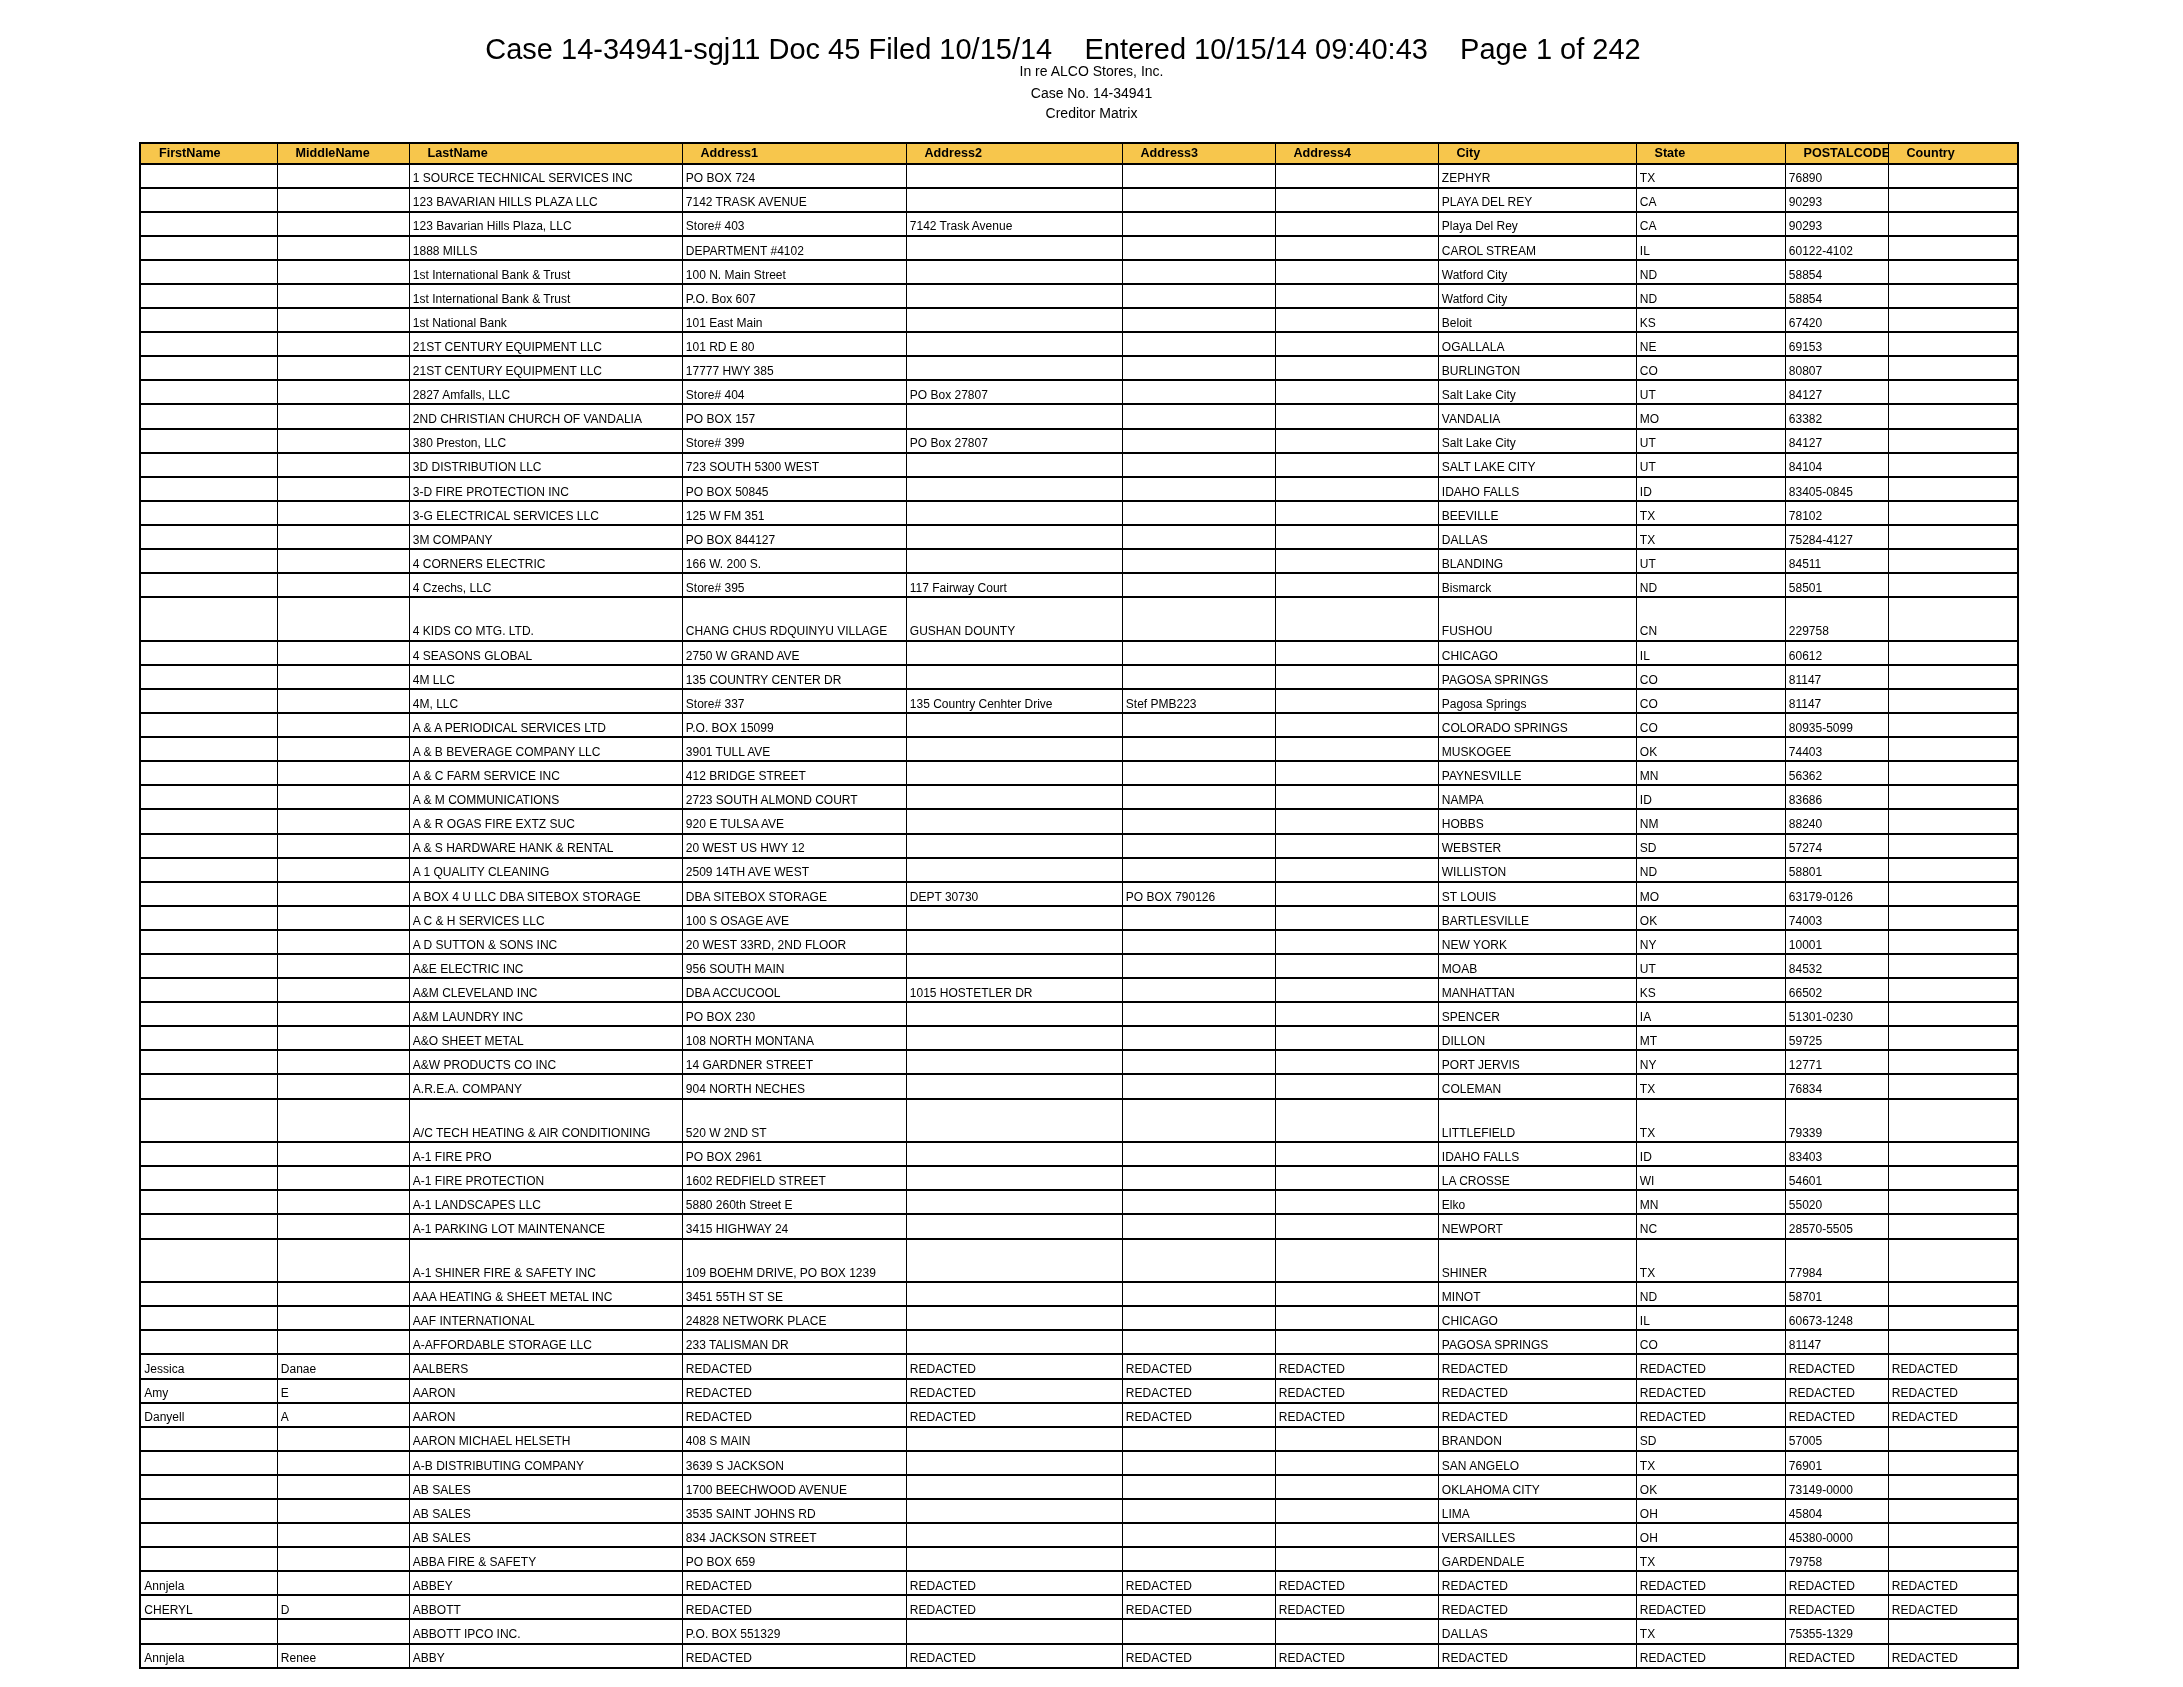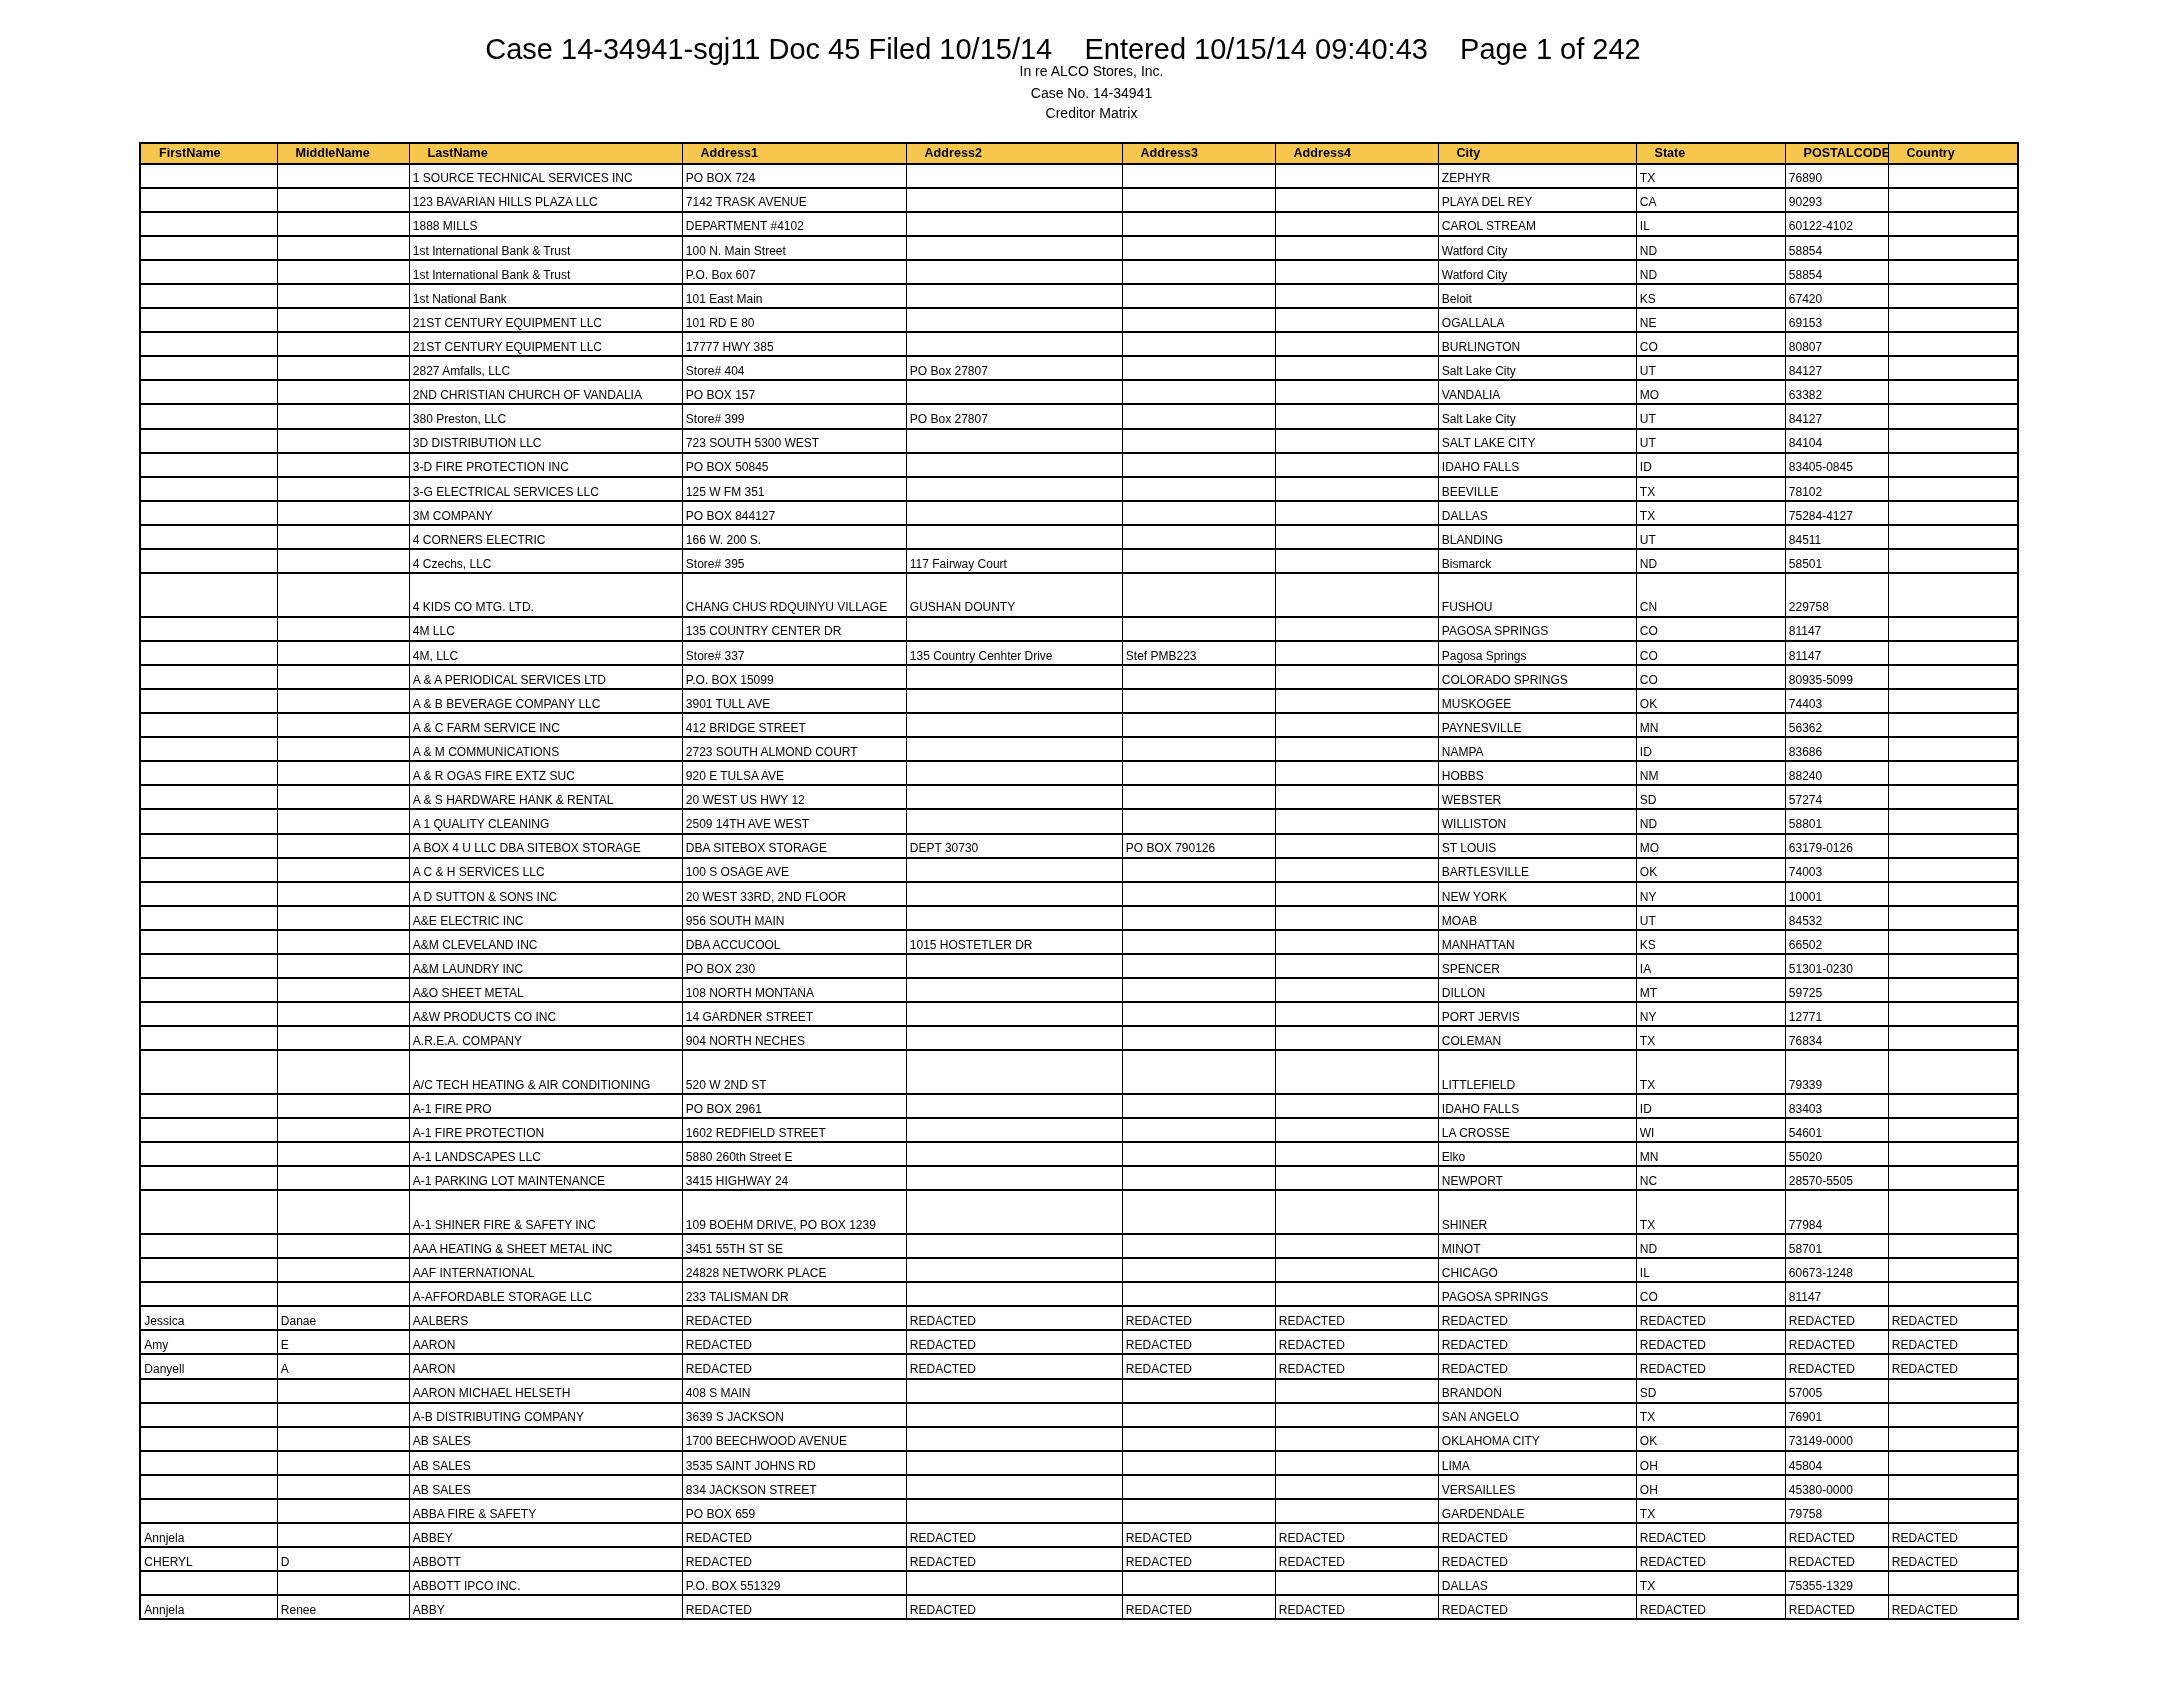--- a/index.html
+++ b/index.html
@@ -98,20 +98,33 @@
         <td></td>
         <td></td>
         <td>PLAYA DEL REY</td>
         <td>CA</td>
         <td>90293</td>
         <td></td>
       </tr>
       <tr>
         <td></td>
         <td></td>
+        <td>123 Bavarian Hills Plaza, LLC</td>
+        <td>Store# 403</td>
+        <td>7142 Trask Avenue</td>
+        <td></td>
+        <td></td>
+        <td>Playa Del Rey</td>
+        <td>CA</td>
+        <td>90293</td>
+        <td></td>
+      </tr>
+      <tr>
+        <td></td>
+        <td></td>
         <td>1888 MILLS</td>
         <td>DEPARTMENT #4102</td>
         <td></td>
         <td></td>
         <td></td>
         <td>CAROL STREAM</td>
         <td>IL</td>
         <td>60122-4102</td>
         <td></td>
       </tr>
@@ -301,20 +314,33 @@
         <td></td>
         <td></td>
         <td>4 KIDS CO MTG. LTD.</td>
         <td>CHANG CHUS RDQUINYU VILLAGE</td>
         <td>GUSHAN DOUNTY</td>
         <td></td>
         <td></td>
         <td>FUSHOU</td>
         <td>CN</td>
         <td>229758</td>
+        <td></td>
+      </tr>
+      <tr>
+        <td></td>
+        <td></td>
+        <td>4 SEASONS GLOBAL</td>
+        <td>2750 W GRAND AVE</td>
+        <td></td>
+        <td></td>
+        <td></td>
+        <td>CHICAGO</td>
+        <td>IL</td>
+        <td>60612</td>
         <td></td>
       </tr>
       <tr>
         <td></td>
         <td></td>
         <td>4M LLC</td>
         <td>135 COUNTRY CENTER DR</td>
         <td></td>
         <td></td>
         <td></td>

